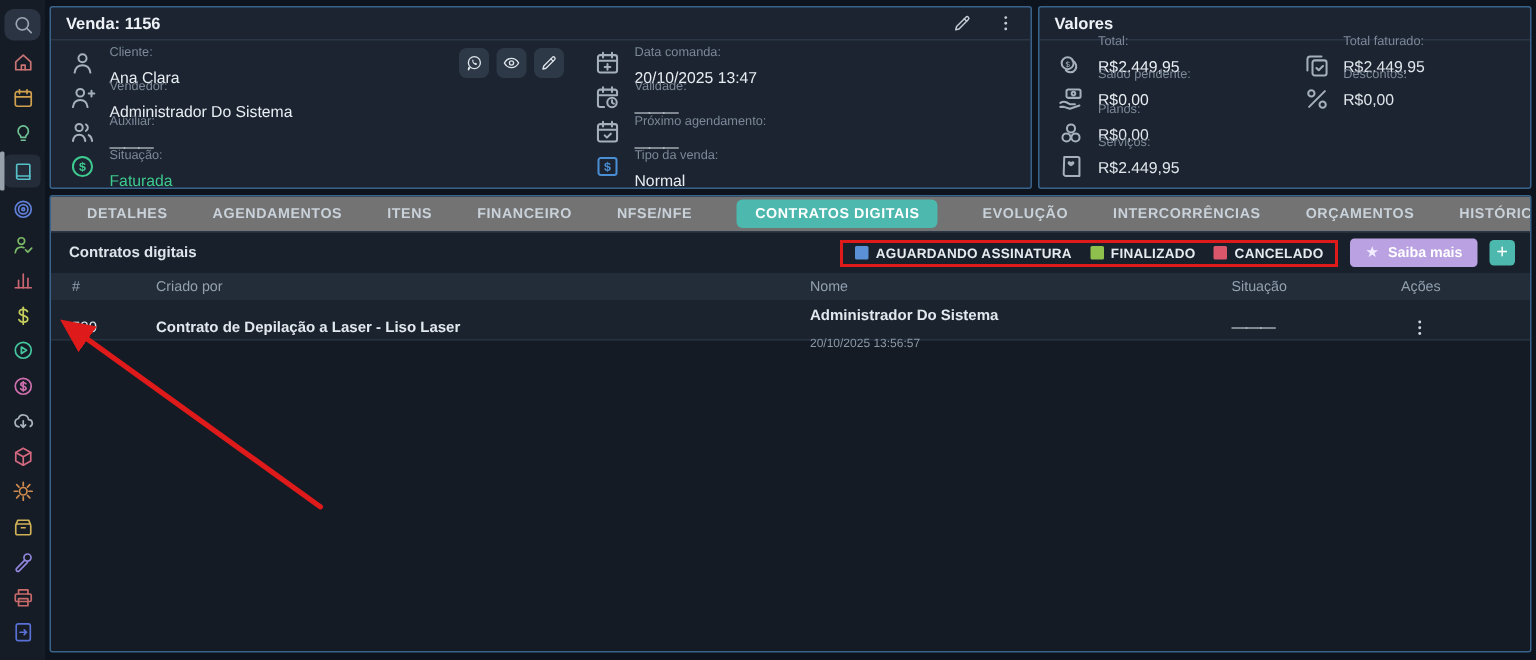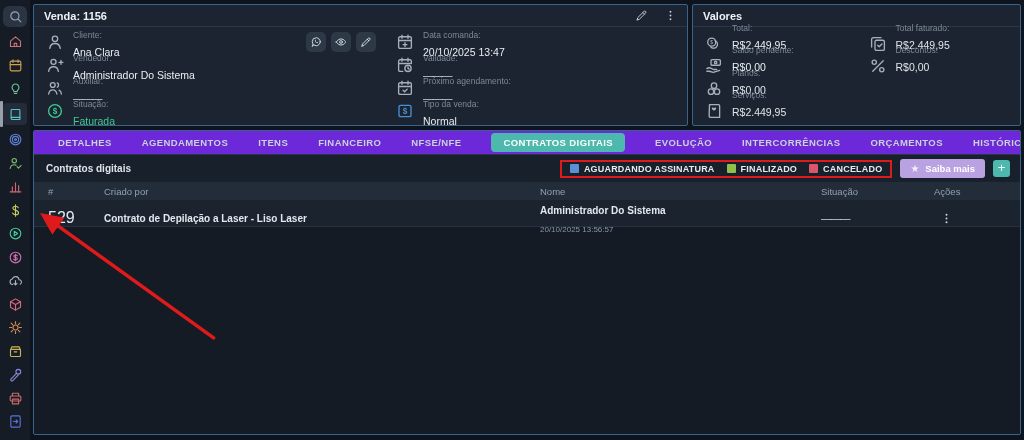--- a/index.html
+++ b/index.html
@@ -47,21 +47,21 @@
   .qa-btn { width:20px; height:20px; background:#2e3947; border-radius:5px; display:flex; align-items:center; justify-content:center; color:#dde4ea; cursor:pointer; }
   .qa-btn svg { width:12px; height:12px; }
 
   .valores-body { display:flex; padding-top:3px; }
   .val-col { width:50%; }
   .val-col .info-row { height:22.5px;align-items:flex-end; }
   .info-value.normalw { font-weight:normal; color:#dfe5ea; }
 
   
   .lower-panel { position:relative; margin-top:4px; height:305px; border:1px solid #3a638c; border-radius:2px; background:#141b25; overflow:hidden; }
-  .tabs-row { height:24px; background:#6d28d9; border-bottom:1px solid #2b3646; display:flex; align-items:center; gap:30px; padding:0 24px; }
+  .tabs-row { height:24px; background:#737373; border-bottom:1px solid #2b3646; display:flex; align-items:center; gap:30px; padding:0 24px; }
   .tab { font-size:9.5px; font-weight:bold; letter-spacing:.4px; color:#c9d2da; cursor:pointer; white-space:nowrap; }
   .tab.active { background:#4cb8ae; color:#fff; padding:4px 12px; border-radius:4px; }
 
   .section-row { height:27px; background:#18202b; display:flex; align-items:center; justify-content:space-between; padding:0 10px 0 12px; }
   .section-title { font-size:10px; font-weight:bold; color:#dde4ea; }
   .section-right { display:flex; align-items:center; gap:8px; }
   .legend-box { display:flex; align-items:center; gap:12px; border:2px solid #de1a1a; padding:2px 8px;margin-left:36px; }
   .legend-item { display:flex; align-items:center; gap:5px; }
   .legend-swatch { width:9px; height:9px; border-radius:1px; }
   .legend-label { font-size:9px; font-weight:bold; color:#e6ebf0; letter-spacing:.2px; }
@@ -69,21 +69,21 @@
   .saiba-btn { background:#b9a1e2; color:#fff; font-size:9.5px; font-weight:bold; padding:4px 10px; border-radius:3px; display:flex; align-items:center; gap:6px; cursor:pointer; }
   .saiba-btn .star { font-family:"DejaVu Sans",sans-serif; font-size:10px; color:#f3eeff; }
   .plus-btn { width:17px; height:17px; background:#4db8ae; border-radius:3px; color:#fff; font-size:13px; line-height:15px; text-align:center; cursor:pointer; }
 
   .tbl { width:100%; }
   .tbl-header, .tbl-row { display:grid; grid-template-columns:14px 56px 436px 281px 113px 1fr; align-items:center; }
   .tbl-header { height:18px; background:#232d3a; font-size:9.5px; color:#93a0ae; }
   .tbl-row { height:27px; background:#1a232e; border-bottom:1px solid #273140; }
   .cell { padding-right:6px; }
   .row-marker { width:7px; height:21px; background:#5b9bd6; border-radius:1px; margin-left:2px; cursor:pointer; }
-  .cell-id { font-size:16px; color:#e2e8ee; }
+  .cell-id { font-size:10px; color:#e2e8ee; }
   .cell-nome { font-size:10px; font-weight:bold; color:#e2e8ee; }
   .cell-criado .who { font-size:10px; font-weight:bold; color:#e2e8ee; line-height:1.2; }
   .cell-criado .when { font-size:8px; color:#8b98a6; line-height:1.2; }
   .cell-sit { font-size:10.5px; color:#cfd6dd; letter-spacing:-1px; }
   .cell-acoes { color:#cfd6dd; cursor:pointer; padding-left:6px; }
   .cell-acoes svg { width:13px; height:13px; }
 
   .arrow-overlay { position:absolute; left:0; top:0; width:100%; height:100%; pointer-events:none; stroke:none; }
 </style>
 </head>

